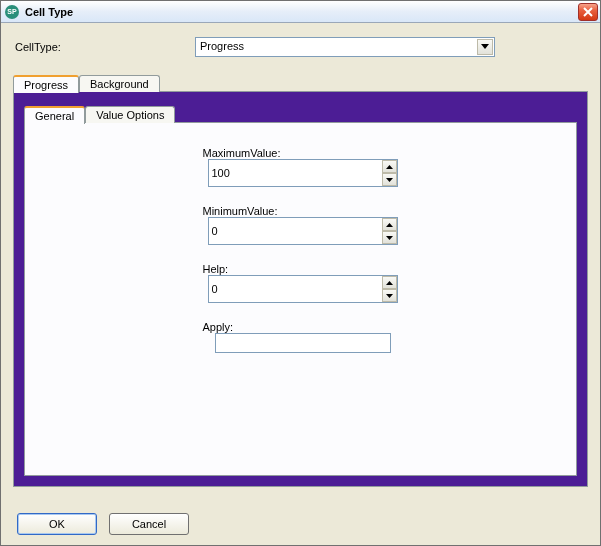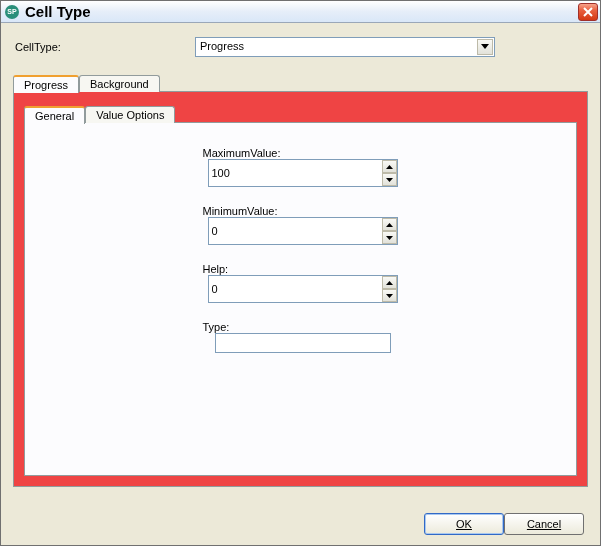--- a/index.html
+++ b/index.html
@@ -30,21 +30,21 @@
   .titlebar .app-icon {
     width: 14px; height:14px;
     background: #2a8f7a;
     border-radius: 50%;
     display:flex; align-items:center; justify-content:center;
     color:#fff; font-size:7px; font-weight:bold;
     margin-right: 6px;
   }
   .titlebar .title {
     font-weight: bold;
-    font-size: 15px;
+    font-size: 11px;
     flex: 1;
   }
   .titlebar .close-btn {
     width: 20px; height: 18px;
     background: linear-gradient(to bottom, #f7a28a 0%, #e85f3e 40%, #d43813 100%);
     border: 1px solid #a0302a;
     border-radius: 3px;
     display:flex; align-items:center; justify-content:center;
   }
   .titlebar .close-btn svg { display:block; }
@@ -100,21 +100,21 @@
   }
   .tab.active {
     background: #fcfcfe;
     border-top: 2px solid #f0a030;
     padding-top: 2px;
     z-index: 2;
     margin-bottom: -1px;
   }
   .outer-panel {
     border: 1px solid #919b9c;
-    background:#ef4444;
+    background:#4c1d95;
     flex: 1;
     padding: 10px 10px 10px 10px;
     display:flex;
     flex-direction:column;
   }
   
   .inner-tabs {
     display:flex;
     align-items:flex-end;
     height: 20px;
@@ -164,25 +164,24 @@
     display:flex; align-items:center; justify-content:center;
   }
   .spin-btn + .spin-btn { margin-top:0px; }
   .spin-btn svg { display:block; }
   .text-input { width: 176px; }
 
   
   .button-bar {
     height: 42px;
     display:flex;
-    justify-content:flex-end;
     align-items:center;
+    gap: 12px;
     padding: 0 16px;
     background:#ece9d8;
-    text-decoration:underline;
   }
   .btn {
     min-width: 80px;
     height: 22px;
     background: linear-gradient(to bottom, #ffffff, #eceadb);
     border: 1px solid #707070;
     border-radius: 3px;
     font: inherit;
     padding: 0 8px;
     cursor: default;
@@ -286,21 +285,21 @@
               <div class="spin-btn">
                 <svg width="7" height="4" viewBox="0 0 7 4">
                     <path d="M0 0 L7 0 L3.5 4 Z" fill="#000"></path>
                   </svg>
               </div>
             </div>
           </div>
         </div>
 
         <div class="form-row">
-          <span class="flabel">Type:</span>
+          <span class="flabel">Apply:</span>
           <input class="text-input" value="" style="">
         </div>
 
       </div>
     </div>
 
   </div>
 
   <div class="button-bar">
     <button class="btn default">OK</button>

